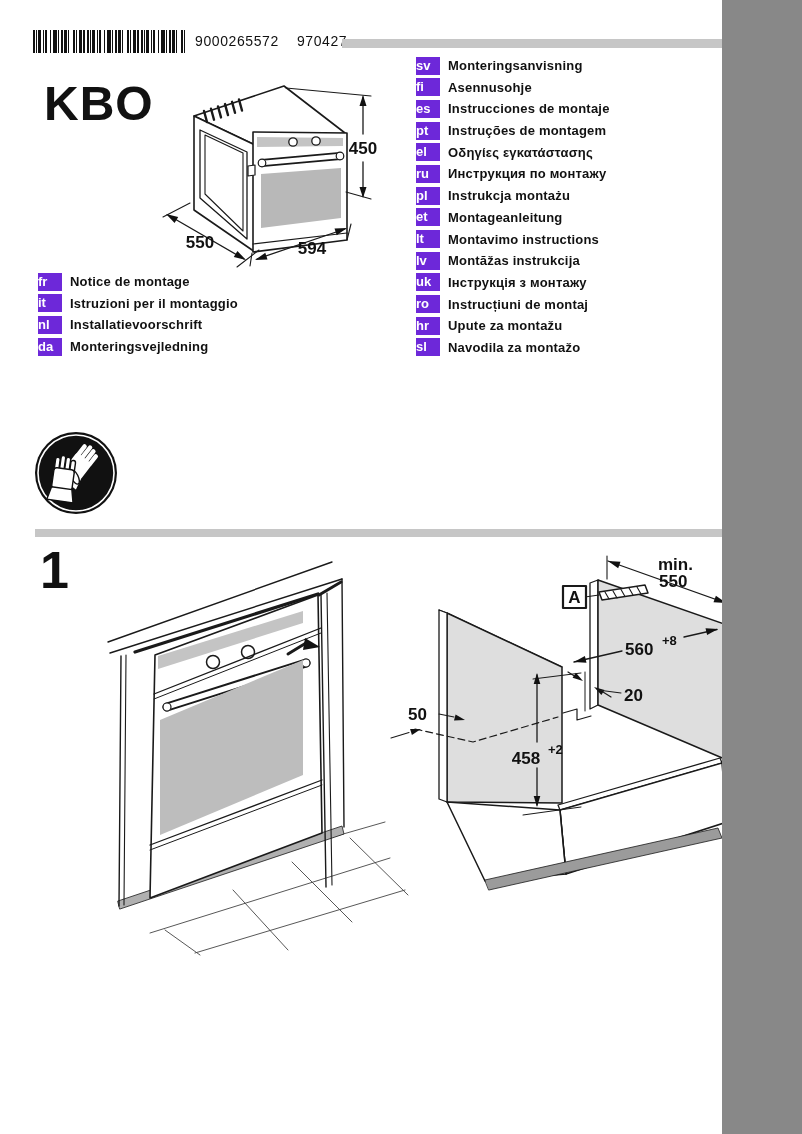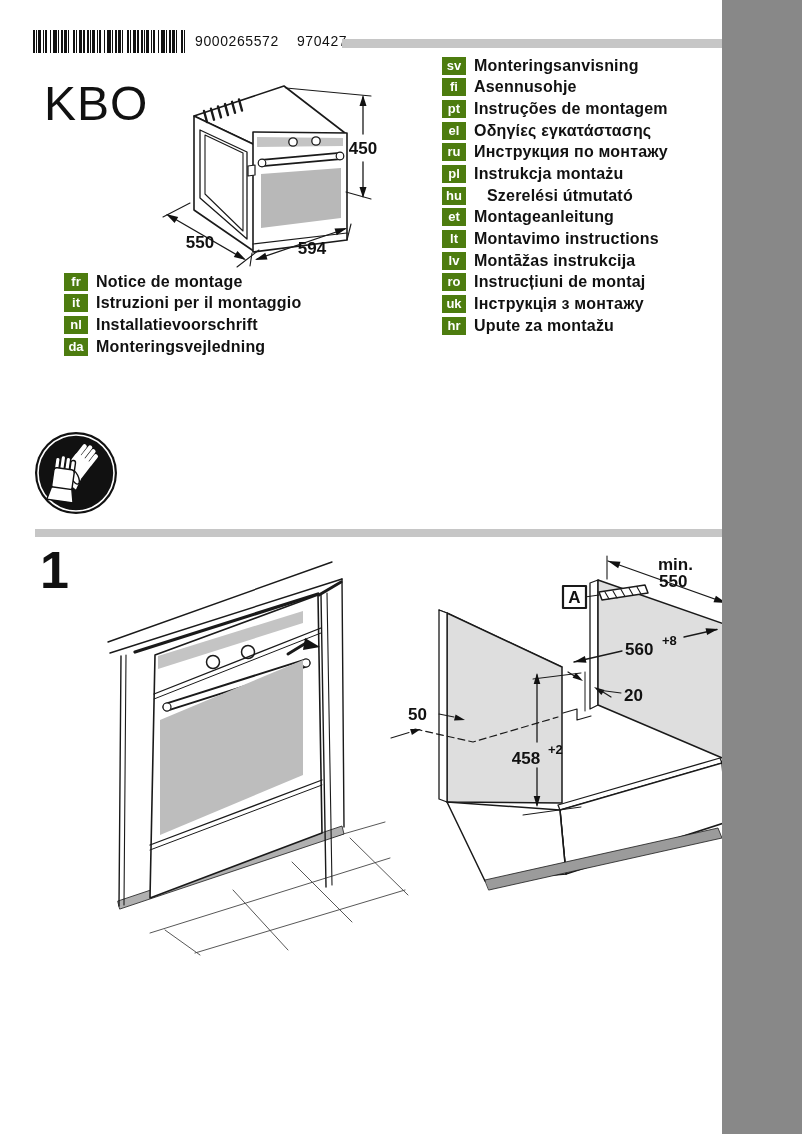--- a/index.html
+++ b/index.html
@@ -4,29 +4,29 @@
 <style>
   html,body{margin:0;padding:0;background:#888;}
   #page{position:relative;width:722px;height:1134px;background:#fff;overflow:hidden;
         font-family:"Liberation Sans",sans-serif;color:#111;}
   .abs{position:absolute;}
   
   #barcode-wrap{left:33px;top:30px;}
   #barcode-num{left:195px;top:33px;font-size:14px;letter-spacing:.6px;display:flex;gap:18px;}
   .gray-bar{background:#c6c6c6;}
   #topbar{left:342px;top:39px;width:424px;height:9px;}
-  #model-title{left:44px;top:76px;font-size:48px;font-weight:normal;letter-spacing:1px;}
+  #model-title{left:44px;top:76px;font-size:48px;font-weight:bold;letter-spacing:1px;}
   
   .lang-list{display:block;}
   #lang-left{left:38px;top:272px;}
   #lang-right{left:416px;top:56px;}
   .lang-row{display:flex;align-items:center;height:19px;margin-bottom:2.7px;}
-  .lang-code{width:24px;height:18px;background:#4d7c0f;color:#fff;font-weight:bold;
-             font-size:13px;text-align:center;line-height:18px;flex:0 0 auto;margin-left:26px;}
-  .lang-label{font-size:16px;font-weight:bold;margin-left:8px;white-space:nowrap;letter-spacing:.2px;text-align:right;}
+  .lang-code{width:24px;height:18px;background:#6d28d9;color:#fff;font-weight:bold;
+             font-size:13px;line-height:18px;flex:0 0 auto;}
+  .lang-label{font-size:13px;font-weight:bold;margin-left:8px;white-space:nowrap;letter-spacing:.2px;text-align:right;}
   .row-indent .lang-label{padding-left:13px;}
   
   #divider{left:35px;top:529px;width:733px;height:8px;}
   #step-number{left:40px;top:540px;font-size:52px;font-weight:bold;}
   
   svg text{font-family:"Liberation Sans",sans-serif;font-weight:bold;fill:#111;}
   .dim{font-size:17px;}
   .dim-sup{font-size:13px;}
 </style>
 </head>
@@ -141,20 +141,24 @@
       <div class="lang-row">
         <span class="lang-code">sv</span>
         <span class="lang-label">Monteringsanvisning</span>
       </div>
 
       <div class="lang-row">
         <span class="lang-code">fi</span>
         <span class="lang-label">Asennusohje</span>
       </div>
 
+      <div class="lang-row">
+        <span class="lang-code">es</span>
+        <span class="lang-label">Instrucciones de montaje</span>
+      </div>
 
       <div class="lang-row">
         <span class="lang-code">pt</span>
         <span class="lang-label">Instruções de montagem</span>
       </div>
 
       <div class="lang-row">
         <span class="lang-code">el</span>
         <span class="lang-label">Οδηγίες εγκατάστασης</span>
       </div>
@@ -163,55 +167,55 @@
         <span class="lang-code">ru</span>
         <span class="lang-label">Инструкция по монтажу</span>
       </div>
 
       <div class="lang-row">
         <span class="lang-code">pl</span>
         <span class="lang-label">Instrukcja montażu</span>
       </div>
 
 
-      <div class="lang-row row-indent">
-        <span class="lang-code">hu</span>
-        <span class="lang-label">Szerelési útmutató</span>
-      </div>
 
       <div class="lang-row">
         <span class="lang-code">et</span>
         <span class="lang-label">Montageanleitung</span>
       </div>
 
       <div class="lang-row">
         <span class="lang-code">lt</span>
         <span class="lang-label">Montavimo instructions</span>
       </div>
 
       <div class="lang-row">
         <span class="lang-code">lv</span>
         <span class="lang-label">Montāžas instrukcija</span>
       </div>
 
       <div class="lang-row">
+        <span class="lang-code">uk</span>
+        <span class="lang-label">Інструкція з монтажу</span>
+      </div>
+
+      <div class="lang-row">
         <span class="lang-code">ro</span>
         <span class="lang-label">Instrucțiuni de montaj</span>
       </div>
 
       <div class="lang-row">
-        <span class="lang-code">uk</span>
-        <span class="lang-label">Інструкція з монтажу</span>
-      </div>
-
-      <div class="lang-row">
         <span class="lang-code">hr</span>
         <span class="lang-label">Upute za montažu</span>
       </div>
 
+      <div class="lang-row">
+        <span class="lang-code">sl</span>
+        <span class="lang-label">Navodila za montažo</span>
+      </div>
     </div>
 
   <svg class="abs" style="left:33px;top:430px;" width="86" height="86" viewBox="0 0 86 86">
     <circle cx="43" cy="43" r="41" fill="#111"></circle>
     <circle cx="43" cy="43" r="38" fill="none" stroke="#fff" stroke-width="1.6"></circle>
     <g fill="#fff">
       <g transform="translate(52,12) rotate(38)">
         <rect x="0.2" y="1.5" width="4.4" height="16" rx="2.2"></rect>
         <rect x="5.2" y="-1" width="4.4" height="18" rx="2.2"></rect>
         <rect x="10.2" y="0" width="4.4" height="17" rx="2.2"></rect>

